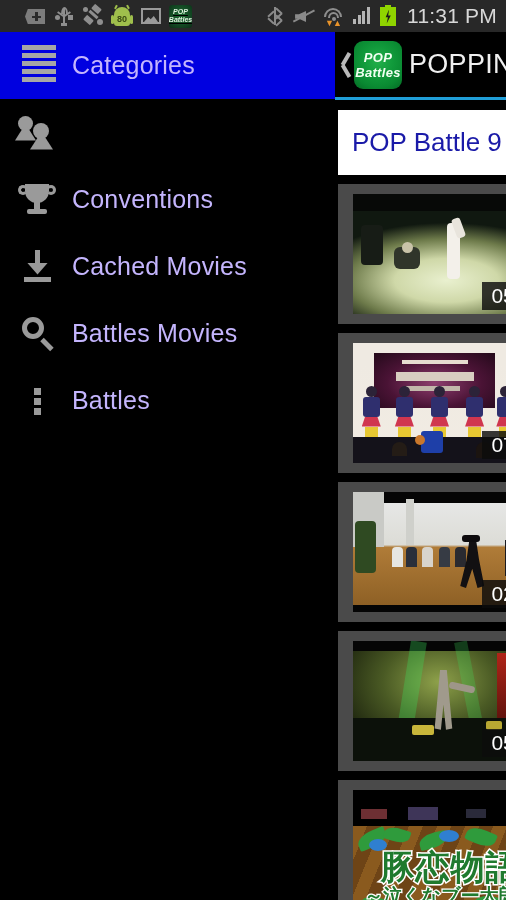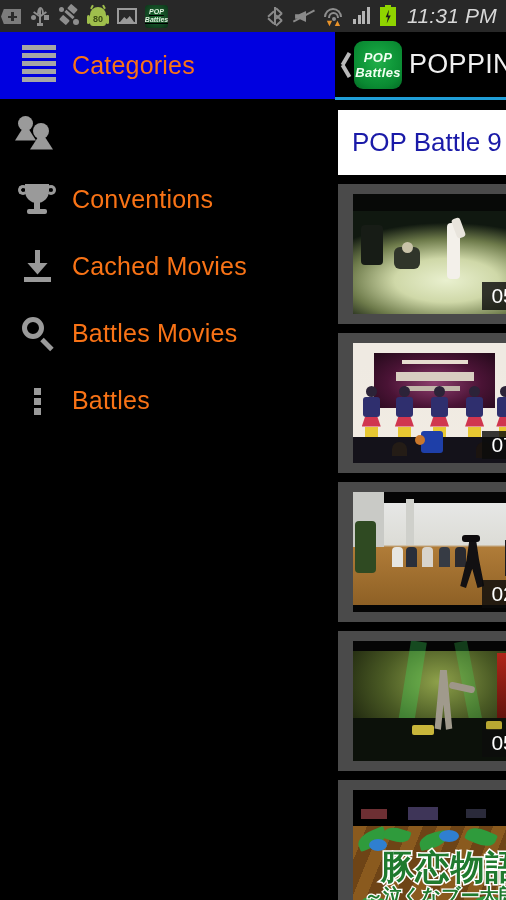--- a/index.html
+++ b/index.html
@@ -10,26 +10,26 @@
     overflow:hidden;
     position:relative;
   }
 
   
   #status-bar{
     position:absolute; left:0; top:0; width:506px; height:32px;
     background:#282828;
     display:flex; align-items:center;
   }
-  #status-left{ display:flex; align-items:center; gap:7px; padding-left:0;text-decoration:underline; }
+  #status-left{ display:flex; align-items:center; gap:7px; padding-left:24px;text-decoration:underline; }
   #status-right{ display:flex; align-items:center; gap:7px; margin-left:auto; padding-right:9px; }
   .sb-ico{ width:22px; height:22px; position:relative; flex:0 0 auto; }
   .sb-clock{
     color:#d8d8d8; font-size:21px; letter-spacing:.2px; margin-left:4px;
-    white-space:nowrap; font-weight:400;font-style:italic;
+    white-space:nowrap; font-weight:400;
   }
 
   
   .ic-add{ }
   .ic-add .shape{
     position:absolute; left:1px; top:4px; width:20px; height:15px;
     background:#7c7c7c;
     clip-path:polygon(14% 0,100% 0,100% 100%,14% 100%,0 50%);
   }
   .ic-add .pv{ position:absolute; left:11px; top:7px; width:2.5px; height:9px; background:#2b2b2b; }
@@ -126,21 +126,21 @@
   #sidebar{
     position:absolute; left:0; top:32px; width:335px; height:868px;
     background:#000;
   }
   .nav-item{
     position:relative; display:flex; align-items:center;
     height:67px; padding-left:18px;
   }
   .nav-item.active{ background:#0000e0; }
   .nav-ico{ width:42px; height:42px; position:relative; flex:0 0 auto; margin-right:12px; }
-  .nav-label{ color:#f97316; font-size:25px; font-weight:400; letter-spacing:.2px; }
+  .nav-label{ color:#c4b5fd; font-size:25px; font-weight:400; letter-spacing:.2px; }
 
   
   .ic-ham .h{ position:absolute; left:4px; width:34px; height:5px; background:#a6a6a6; }
   .ic-ham .h1{ top:8px;} .ic-ham .h2{ top:16px;} .ic-ham .h3{ top:24px;}
   .ic-ham .h4{ top:32px;} .ic-ham .h0{ top:0px;}
 
   
   .ic-people .pA{ position:absolute; left:0px; top:4px; width:15px; height:15px; background:#9a9a9a; border-radius:50%; }
   .ic-people .bA{ position:absolute; left:-3px; top:15px; width:21px; height:14px; background:#9a9a9a;
                   clip-path:polygon(42% 0,58% 0,100% 100%,0 100%); }

